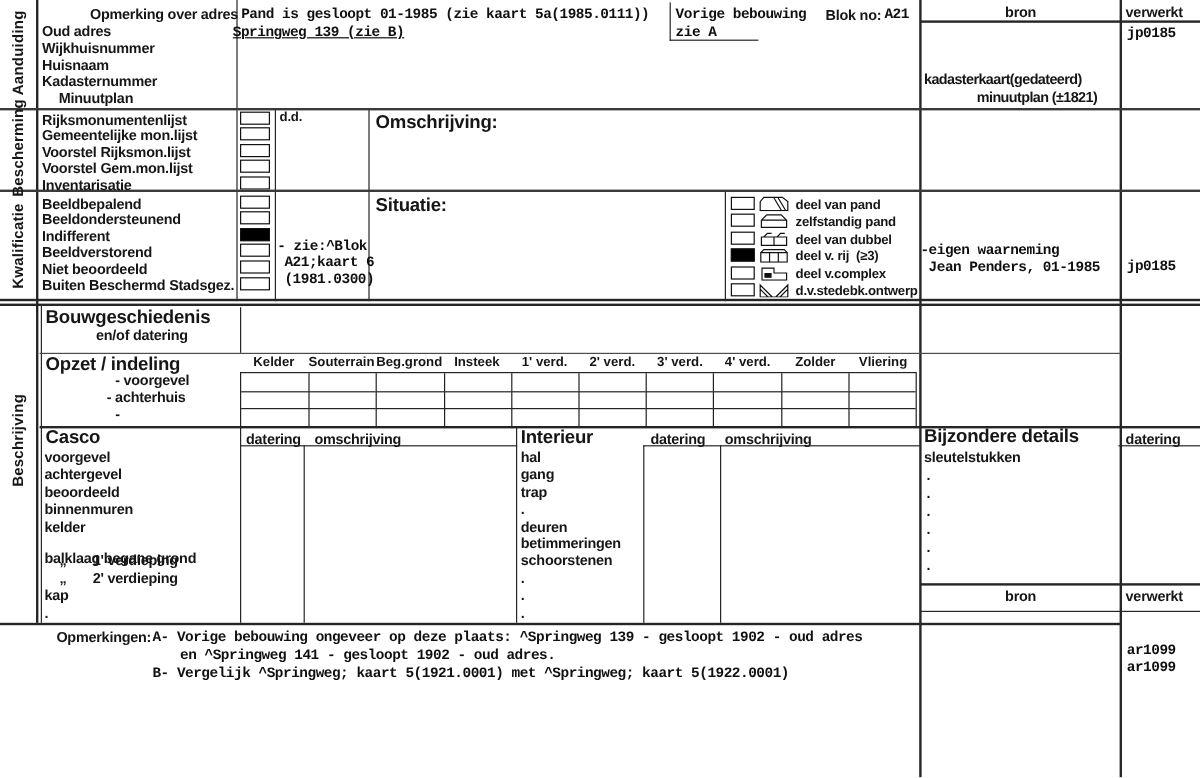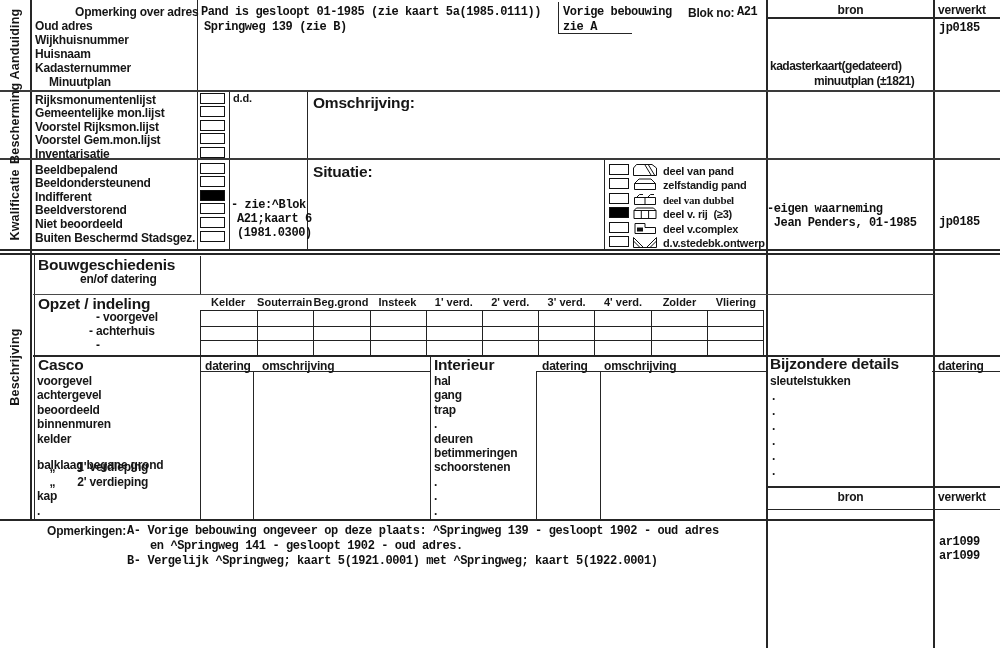--- a/index.html
+++ b/index.html
@@ -70,21 +70,21 @@
   <div class="rot" style="left:-40px;top:360px;width:110px;">Beschrijving</div>
 
   <div class="lbl" style="left:35px;top:5px;margin-left:40px;">Opmerking over adres</div>
   <div class="lbl" style="left:35px;top:19px;">Oud adres</div>
   <div class="lbl" style="left:35px;top:33px;">Wijkhuisnummer</div>
   <div class="lbl" style="left:35px;top:47px;">Huisnaam</div>
   <div class="lbl" style="left:35px;top:61px;">Kadasternummer</div>
   <div class="lbl" style="left:35px;top:75px;margin-left:14px;">Minuutplan</div>
 
   <div class="mono" style="left:201px;top:5px;">Pand is gesloopt 01-1985 (zie kaart 5a(1985.0111))</div>
-  <div class="mono" style="left:204px;top:20px;">Springweg 139 (zie B)</div>
+  <div class="mono" style="left:194px;top:20px;text-decoration:underline;">Springweg 139 (zie B)</div>
 
   <div class="mono" style="left:563px;top:5px;">Vorige bebouwing</div>
   <div class="mono" style="left:563px;top:20px;">zie A</div>
   <div class="lbl" style="left:688px;top:6px;">Blok no:</div>
   <div class="mono" style="left:737px;top:5px;">A21</div>
 
   <div class="lbl cent" style="left:767px;top:3px;width:167px;">bron</div>
   <div class="lbl" style="left:938px;top:3px;">verwerkt</div>
   <div class="mono" style="left:939px;top:21px;">jp0185</div>
   <div class="lbl" style="left:770px;top:59px;letter-spacing:-0.5px;">kadasterkaart(gedateerd)</div>
@@ -159,21 +159,21 @@
       </svg>
     </span>
   <span class="icon" style="left:632px;top:235px;">
     <svg viewBox="0 0 26 13">
         <path d="M1.5 12.5 H24.5 M1.5 12.5 V2.5 L11.5 12.5 M24.5 12.5 V2.5 L14.5 12.5 M1.5 6 L8 12.5 M24.5 6 L18 12.5" fill="none" stroke="#111" stroke-width="1"></path>
       </svg>
     </span>
 
   <div class="lbl sm" style="left:663px;top:165px;">deel van pand</div>
   <div class="lbl sm" style="left:663px;top:179px;">zelfstandig pand</div>
-  <div class="lbl sm" style="left:663px;top:194px;font-family:Liberation Serif, serif;">deel van dubbel</div>
+  <div class="lbl sm" style="left:663px;top:194px;">deel van dubbel</div>
   <div class="lbl sm" style="left:663px;top:208px;">deel v. rij  (≥3)</div>
   <div class="lbl sm" style="left:663px;top:223px;">deel v.complex</div>
   <div class="lbl sm" style="left:663px;top:237px;">d.v.stedebk.ontwerp</div>
 
   <div class="mono" style="left:767px;top:202px;">-eigen waarneming</div>
   <div class="mono" style="left:767px;top:216px;"> Jean Penders, 01-1985</div>
   <div class="mono" style="left:939px;top:215px;">jp0185</div>
 
   <div class="hdr" style="left:38px;top:256px;">Bouwgeschiedenis</div>
   <div class="lbl" style="left:80px;top:272px;">en/of datering</div>

